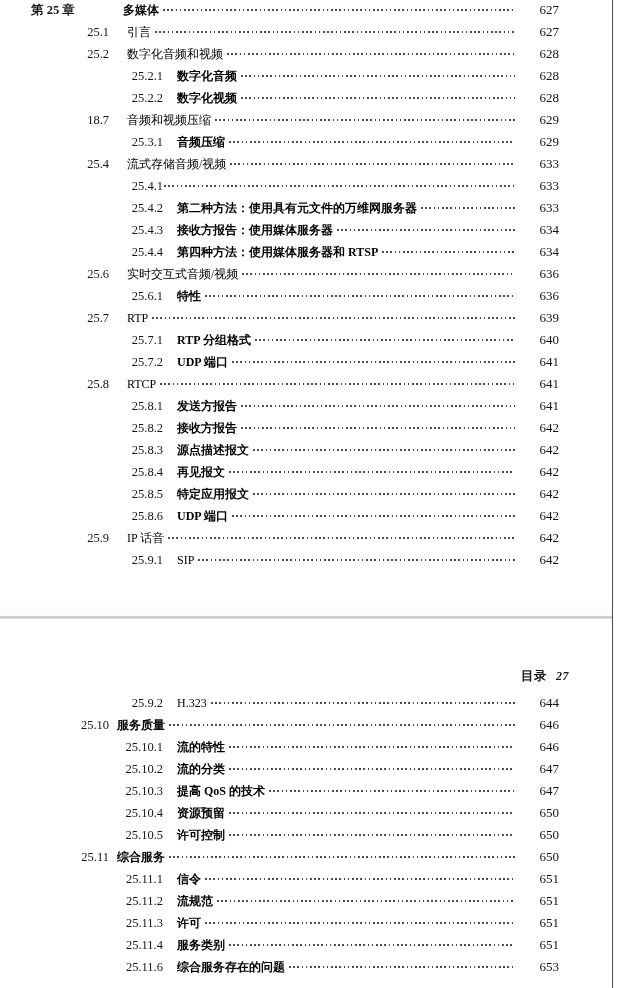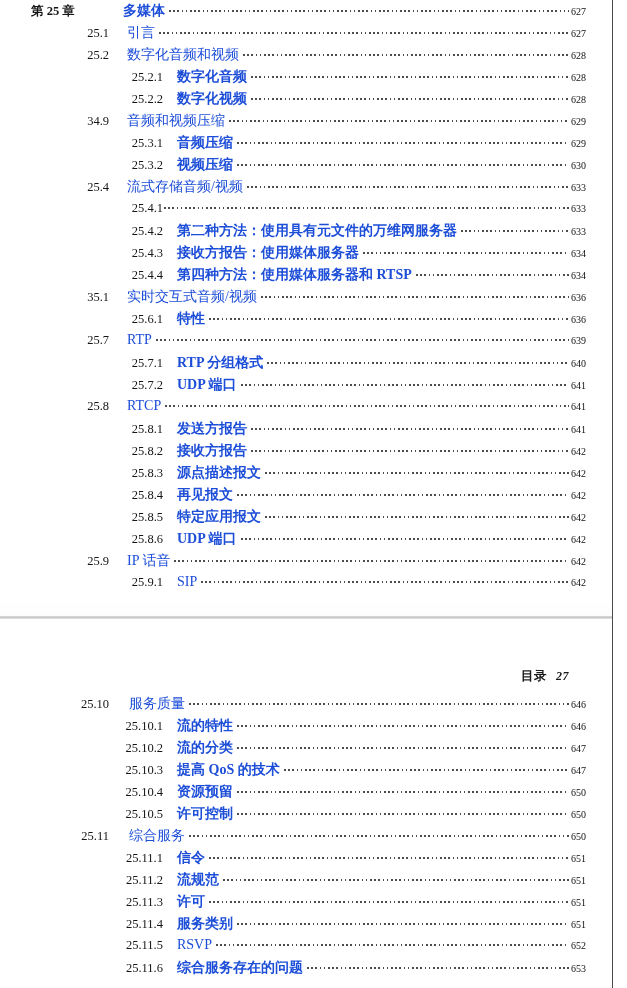--- a/index.html
+++ b/index.html
@@ -105,22 +105,22 @@
   
   .num {
     flex: 0 0 auto;
     text-align: right;
     font-size: 12.5px;
     color: #161616;
   }
 
   .title {
     flex: 0 0 auto;
-    font-size: 14px;
-    color: #1d4ed8;
+    font-size: 12px;
+    color: #000000;
     padding-right: 3px;
   }
 
   .leader {
     flex: 1 1 auto;
     position: relative;
     height: 12px;
     overflow: hidden;
     margin: 0 2px 0 1px;
   }
@@ -133,40 +133,42 @@
     height: 2px;
     background-image: repeating-linear-gradient(
       to right,
       #4c4c4c 0px, #4c4c4c 1.6px,
       rgba(255,255,255,0) 1.6px, rgba(255,255,255,0) 4.2px
     );
   }
 
   .pg {
     flex: 0 0 42px;
-    font-size: 10px;
+    text-align: right;
+    font-size: 13px;
+    padding-right: 54px;
     color: #111111;
   }
 
   
   
   .lvl-chapter .num   { width: 78px; margin-left: 31px; font-weight: bold; text-align: left; }
   .lvl-chapter .title { font-weight: bold; margin-left: 14px; }
 
   
   .lvl-1 .num   { width: 60px; margin-left: 49px; }
   .lvl-1 .title { margin-left: 18px; }
 
   
   .lvl-2 .num   { width: 66px; margin-left: 97px; }
   .lvl-2 .title { margin-left: 14px; font-weight: bold; }
 
   
   .lvl-1w .num   { width: 66px; margin-left: 43px; }
-  .lvl-1w .title { margin-left: 20px; }
+  .lvl-1w .title { margin-left: 8px; font-weight: bold; }
 
   
   .lvl-2w .num   { width: 76px; margin-left: 87px; }
   .lvl-2w .title { margin-left: 14px; font-weight: bold; }
 
   
   .title.latin { font-weight: normal; }
 </style>
 </head>
 <body>
@@ -204,37 +206,31 @@
           <span class="leader"></span>
           <span class="pg">628</span>
         </li>
         <li class="toc-row lvl-2">
           <span class="num">25.2.2</span>
           <span class="title">数字化视频</span>
           <span class="leader"></span>
           <span class="pg">628</span>
         </li>
         <li class="toc-row lvl-1">
-          <span class="num">34.9</span>
+          <span class="num">18.7</span>
           <span class="title">音频和视频压缩</span>
           <span class="leader"></span>
           <span class="pg">629</span>
         </li>
         <li class="toc-row lvl-2">
           <span class="num">25.3.1</span>
           <span class="title">音频压缩</span>
           <span class="leader"></span>
           <span class="pg">629</span>
         </li>
-        <li class="toc-row lvl-2">
-          <span class="num">25.3.2</span>
-          <span class="title">视频压缩</span>
-          <span class="leader"></span>
-          <span class="pg">630</span>
-        </li>
         <li class="toc-row lvl-1">
           <span class="num">25.4</span>
           <span class="title">流式存储音频/视频</span>
           <span class="leader"></span>
           <span class="pg">633</span>
         </li>
         <li class="toc-row lvl-2">
           <span class="num">25.4.1</span>
           <span class="leader"></span>
           <span class="pg">633</span>
@@ -251,21 +247,21 @@
           <span class="leader"></span>
           <span class="pg">634</span>
         </li>
         <li class="toc-row lvl-2">
           <span class="num">25.4.4</span>
           <span class="title">第四种方法：使用媒体服务器和 RTSP</span>
           <span class="leader"></span>
           <span class="pg">634</span>
         </li>
         <li class="toc-row lvl-1">
-          <span class="num">35.1</span>
+          <span class="num">25.6</span>
           <span class="title">实时交互式音频/视频</span>
           <span class="leader"></span>
           <span class="pg">636</span>
         </li>
         <li class="toc-row lvl-2">
           <span class="num">25.6.1</span>
           <span class="title">特性</span>
           <span class="leader"></span>
           <span class="pg">636</span>
         </li>
@@ -342,20 +338,26 @@
           <span class="pg">642</span>
         </li>
       </ul>
   </div>
 
   <div class="page page-two">
     <div class="running-head">
       <span>目录</span><span class="folio">27</span>
     </div>
     <ul class="toc">
+        <li class="toc-row lvl-2w">
+          <span class="num">25.9.2</span>
+          <span class="title latin">H.323</span>
+          <span class="leader"></span>
+          <span class="pg">644</span>
+        </li>
         <li class="toc-row lvl-1w">
           <span class="num">25.10</span>
           <span class="title">服务质量</span>
           <span class="leader"></span>
           <span class="pg">646</span>
         </li>
         <li class="toc-row lvl-2w">
           <span class="num">25.10.1</span>
           <span class="title">流的特性</span>
           <span class="leader"></span>
@@ -409,26 +411,20 @@
           <span class="leader"></span>
           <span class="pg">651</span>
         </li>
         <li class="toc-row lvl-2w">
           <span class="num">25.11.4</span>
           <span class="title">服务类别</span>
           <span class="leader"></span>
           <span class="pg">651</span>
         </li>
         <li class="toc-row lvl-2w">
-          <span class="num">25.11.5</span>
-          <span class="title latin">RSVP</span>
-          <span class="leader"></span>
-          <span class="pg">652</span>
-        </li>
-        <li class="toc-row lvl-2w">
           <span class="num">25.11.6</span>
           <span class="title">综合服务存在的问题</span>
           <span class="leader"></span>
           <span class="pg">653</span>
         </li>
       </ul>
   </div>
 
 </div>
 

